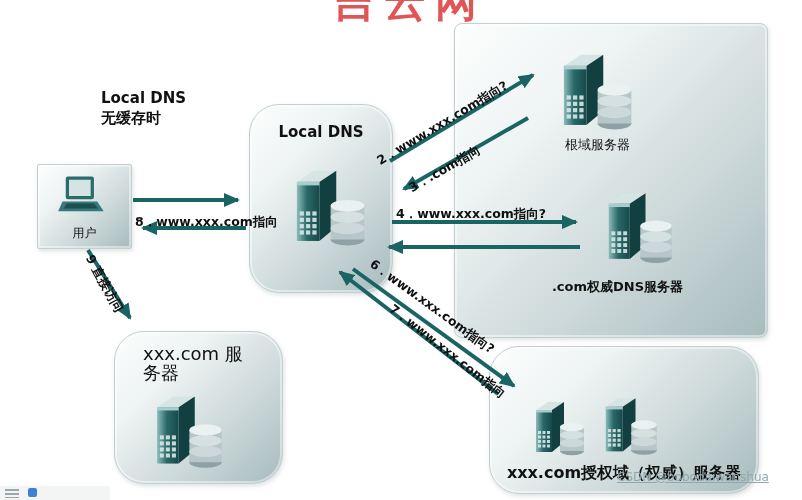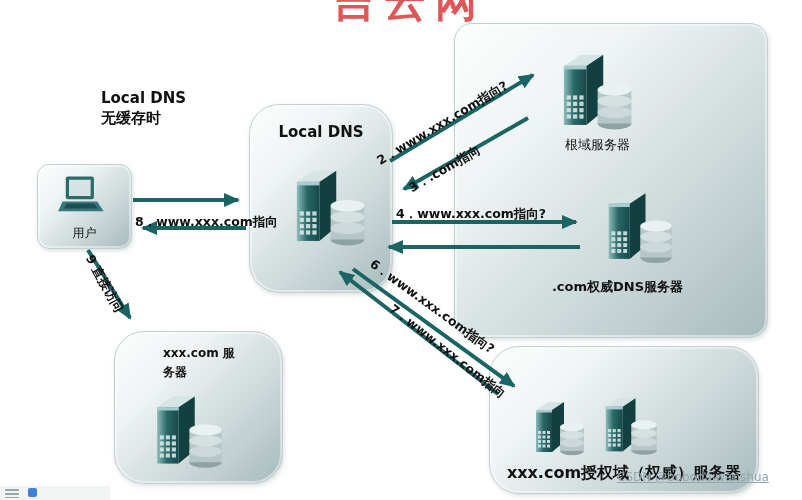--- a/index.html
+++ b/index.html
@@ -7,41 +7,41 @@
     position:relative;width:802px;height:500px;overflow:hidden;background:#ffffff;
     font-family:"DejaVu Sans","Liberation Sans",sans-serif;color:#111;
   }
   
   .node-box{
     position:absolute;
     background:linear-gradient(135deg,#fdfefe 0%,#eef3f3 30%,#ccd8d9 65%,#a7bbbd 100%);
     border:1px solid #c3cfd0;
     box-shadow:inset 0 0 0 2px rgba(255,255,255,.45), 1px 2px 4px rgba(120,140,142,.25);
   }
-  .r-lg{border-radius:18px;}
+  .r-lg{border-radius:8px;}
   .r-md{border-radius:30px;}
-  .r-sm{border-radius:12px;}
+  .r-sm{border-radius:2px;}
 
   .box-user{left:37px;top:164px;width:93px;height:83px;}
   .box-localdns{left:249px;top:104px;width:142px;height:187px;}
   .box-right{left:454px;top:23px;width:312px;height:313px;}
   .box-auth{left:489px;top:346px;width:268px;height:146px;}
   .box-xxx{left:114px;top:331px;width:167px;height:151px;}
 
   .abs{position:absolute;}
   .lbl{position:absolute;font-size:12.5px;font-weight:700;color:#101010;white-space:nowrap;z-index:6;}
   .rot{transform-origin:0 0;}
 
   .title-localdns{left:0;top:18px;width:100%;text-align:center;font-size:15px;font-weight:700;}
   .node-caption{position:absolute;text-align:center;font-size:13px;color:#111;}
   .caption-root{left:55px;top:112px;width:175px;font-weight:400;}
   .caption-com{left:55px;top:254px;width:215px;font-weight:600;}
   .caption-auth{left:0;bottom:9px;width:100%;font-size:16px;font-weight:600;}
   .caption-user{left:0;bottom:6px;width:100%;text-align:center;font-size:12px;font-weight:400;position:absolute;}
-  .caption-xxx{left:48px;top:12px;font-size:12px;font-weight:700;line-height:19px;position:absolute;}
+  .caption-xxx{left:28px;top:12px;font-size:18px;font-weight:400;line-height:19px;position:absolute;}
 
   .note{position:absolute;left:101px;top:88px;font-size:15px;font-weight:700;line-height:20px;z-index:4;}
 
   .wm-top{
     position:absolute;left:333px;top:-26px;font-size:42px;font-weight:700;
     color:#e05656;letter-spacing:9px;z-index:7;white-space:nowrap;
   }
   .wm-bottom{
     position:absolute;left:617px;top:470px;font-size:12px;color:#93a7ad;z-index:7;white-space:nowrap;text-decoration:underline;
   }

